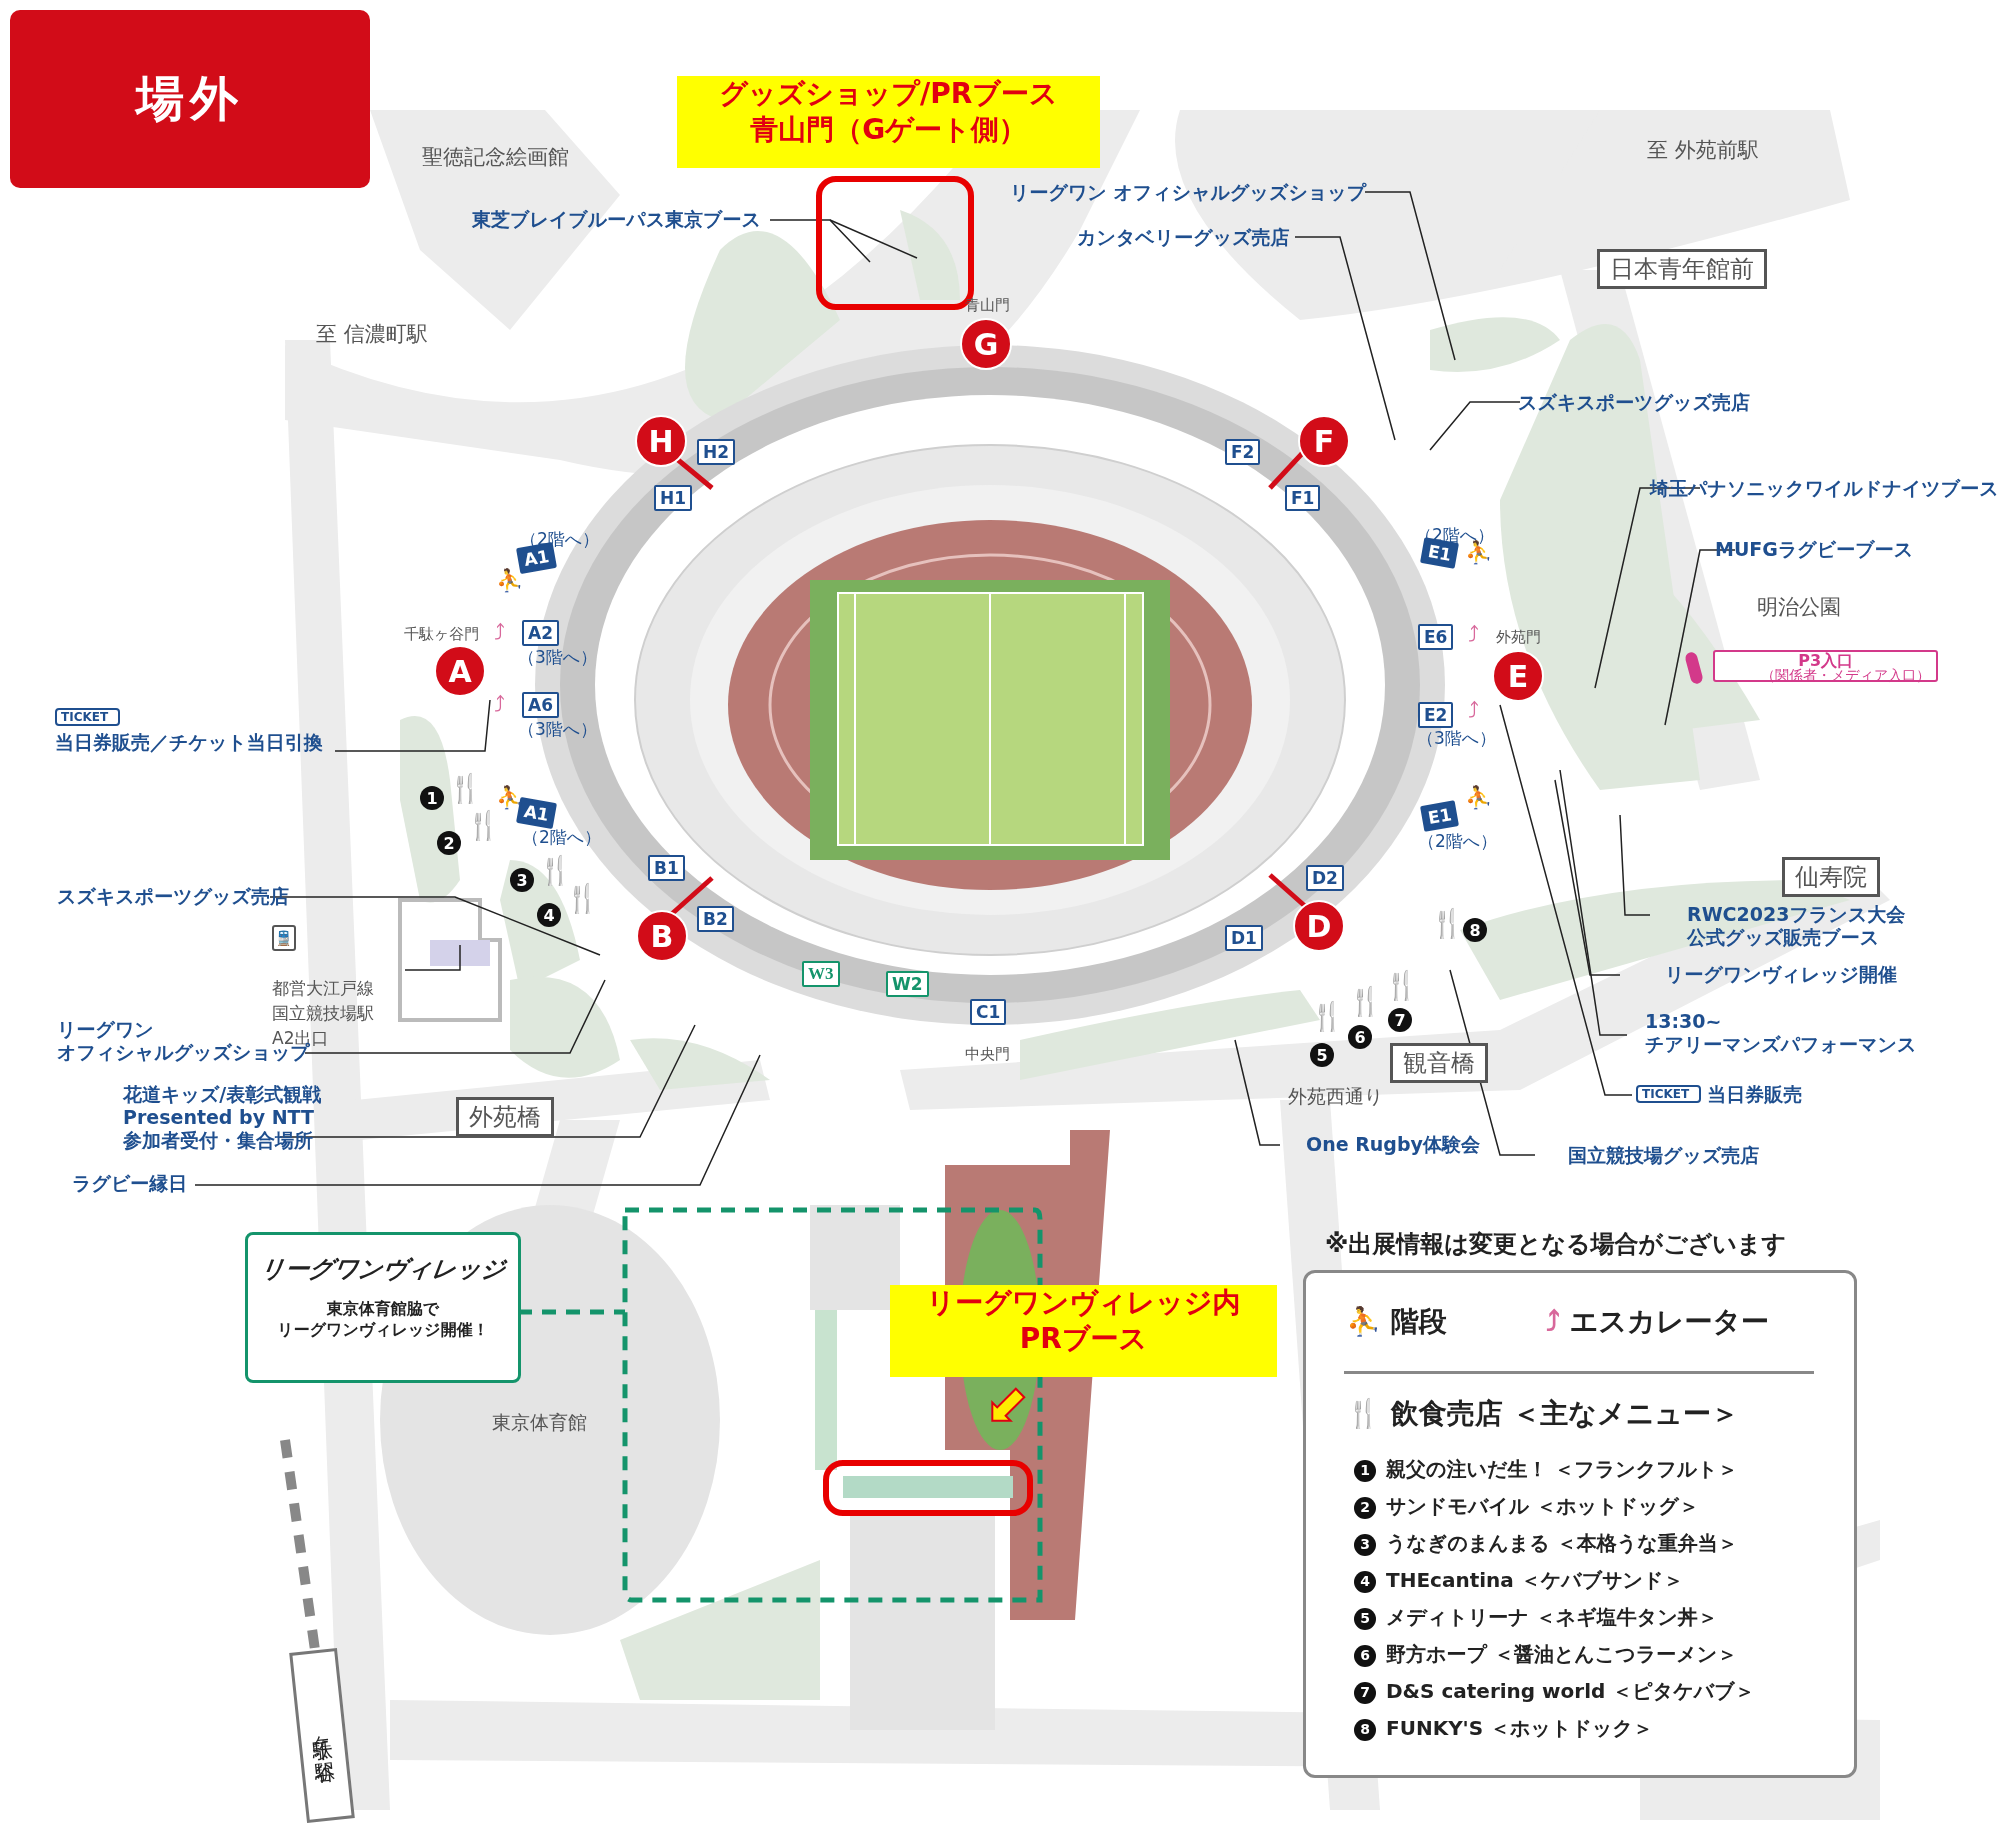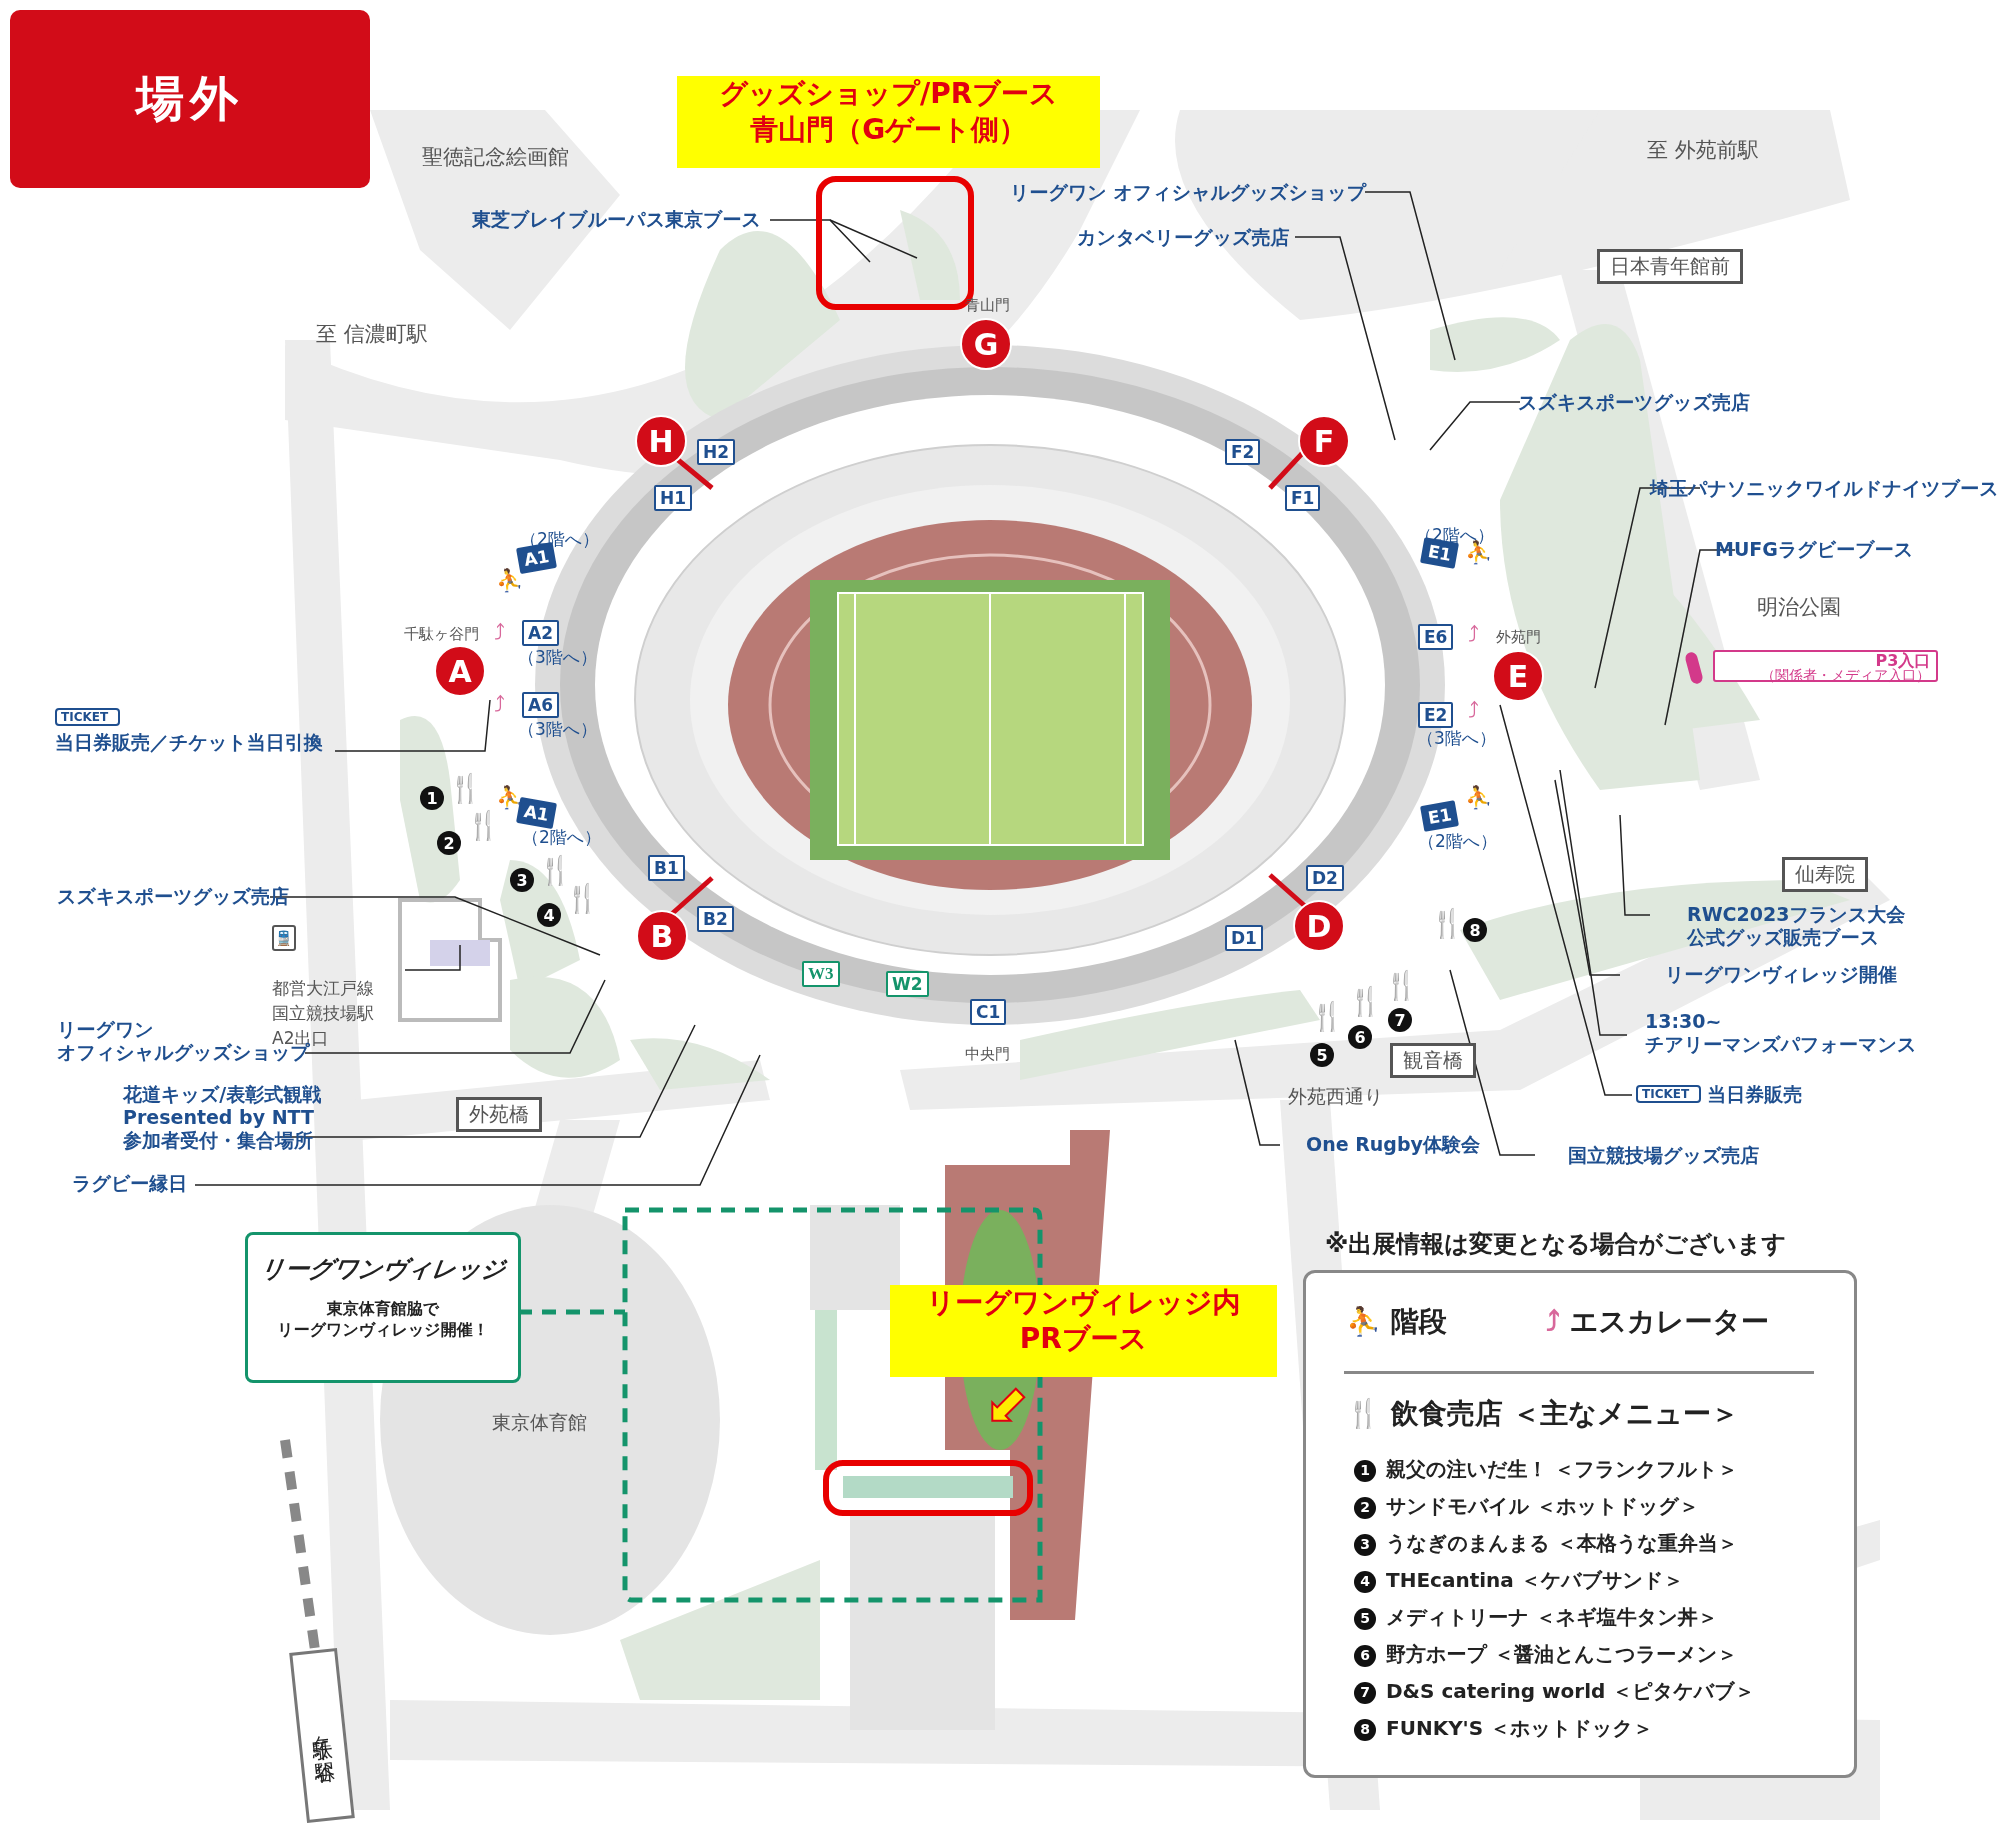--- a/index.html
+++ b/index.html
@@ -2,21 +2,21 @@
 <html><head>
 <meta charset="utf-8">
 <style>
   html,body{margin:0;padding:0;background:#fff;}
   body{width:2000px;height:1842px;position:relative;overflow:hidden;font-family:"DejaVu Sans","Liberation Sans",sans-serif;}
   .abs{position:absolute;}
   svg.map{position:absolute;left:0;top:0;width:2000px;height:1842px;}
   .title-box{left:10px;top:10px;width:360px;height:178px;background:#d20c18;border-radius:10px;color:#fff;font-size:48px;font-weight:bold;display:flex;align-items:center;justify-content:center;letter-spacing:6px;}
   .place{color:#555;font-size:21px;white-space:nowrap;}
   .place-sm{color:#555;font-size:15px;white-space:nowrap;}
-  .boxed{border:3px solid #555;background:#fff;color:#555;font-size:20px;padding:1px 10px;white-space:nowrap;}
+  .boxed{border:3px solid #555;background:#fff;color:#555;font-size:24px;padding:1px 10px;white-space:nowrap;}
   .blue{color:#1f4f8f;font-size:19px;font-weight:bold;white-space:nowrap;line-height:1.2;}
   .yellow{background:#ffff00;color:#e10010;font-weight:bold;text-align:center;line-height:1.3;}
   .redframe{border:6px solid #e80000;border-radius:20px;}
   .gate{width:48px;height:48px;border-radius:50%;background:#d20c18;color:#fff;font-weight:bold;font-size:30px;display:flex;align-items:center;justify-content:center;border:2px solid #fff;}
   .entry{border:2px solid #1f4f8f;background:#fff;color:#1f4f8f;font-weight:bold;font-size:17px;padding:0 4px;border-radius:2px;white-space:nowrap;line-height:22px;}
   .entry-fill{background:#1f4f8f;color:#fff;}
   .entry-green{border-color:#14946b;color:#14946b;}
   .floor{color:#1f4f8f;font-size:17px;white-space:nowrap;}
   .num{width:24px;height:24px;border-radius:50%;background:#111;color:#fff;font-weight:bold;font-size:16px;display:flex;align-items:center;justify-content:center;}
   .fork{color:#e87722;font-size:28px;font-weight:bold;line-height:1;}
@@ -165,21 +165,21 @@
 <div class="abs place-sm" style="left:404px;top:625px;">千駄ヶ谷門</div>
 <div class="abs place-sm" style="left:1496px;top:628px;">外苑門</div>
 <div class="abs place-sm" style="left:965px;top:1045px;">中央門</div>
 
 <div class="abs blue" style="left:472px;top:208px;">東芝ブレイブルーパス東京ブース</div>
 <div class="abs blue" style="left:1010px;top:181px;">リーグワン オフィシャルグッズショップ</div>
 <div class="abs blue" style="left:1077px;top:226px;">カンタベリーグッズ売店</div>
 <div class="abs blue" style="left:1518px;top:391px;">スズキスポーツグッズ売店</div>
 <div class="abs blue" style="left:1650px;top:477px;">埼玉パナソニックワイルドナイツブース</div>
 <div class="abs blue" style="left:1715px;top:538px;">MUFGラグビーブース</div>
-<div class="abs" style="left:1713px;top:650px;border:2px solid #d3398a;border-radius:3px;padding:0 6px;text-align:right;color:#d3398a;background:#fff;">
+<div class="abs" style="left:1713px;top:650px;border:2px solid #d3398a;border-radius:3px;padding:0 6px;text-align:center;color:#d3398a;background:#fff;">
   <div style="font-weight:bold;font-size:16px;line-height:18px;">P3入口</div>
   <div style="font-size:14px;line-height:10px;margin-left:40px;">（関係者・メディア入口）</div>
 </div>
 <div class="abs" style="left:1688px;top:652px;width:12px;height:32px;background:#d3398a;border-radius:6px;transform:rotate(-15deg);"></div>
 <div class="abs blue" style="left:1687px;top:903px;">
   <div>RWC2023フランス大会</div>
   <div>公式グッズ販売ブース</div>
 </div>
 <div class="abs blue" style="left:1665px;top:963px;">リーグワンヴィレッジ開催</div>
 <div class="abs blue" style="left:1645px;top:1010px;">

